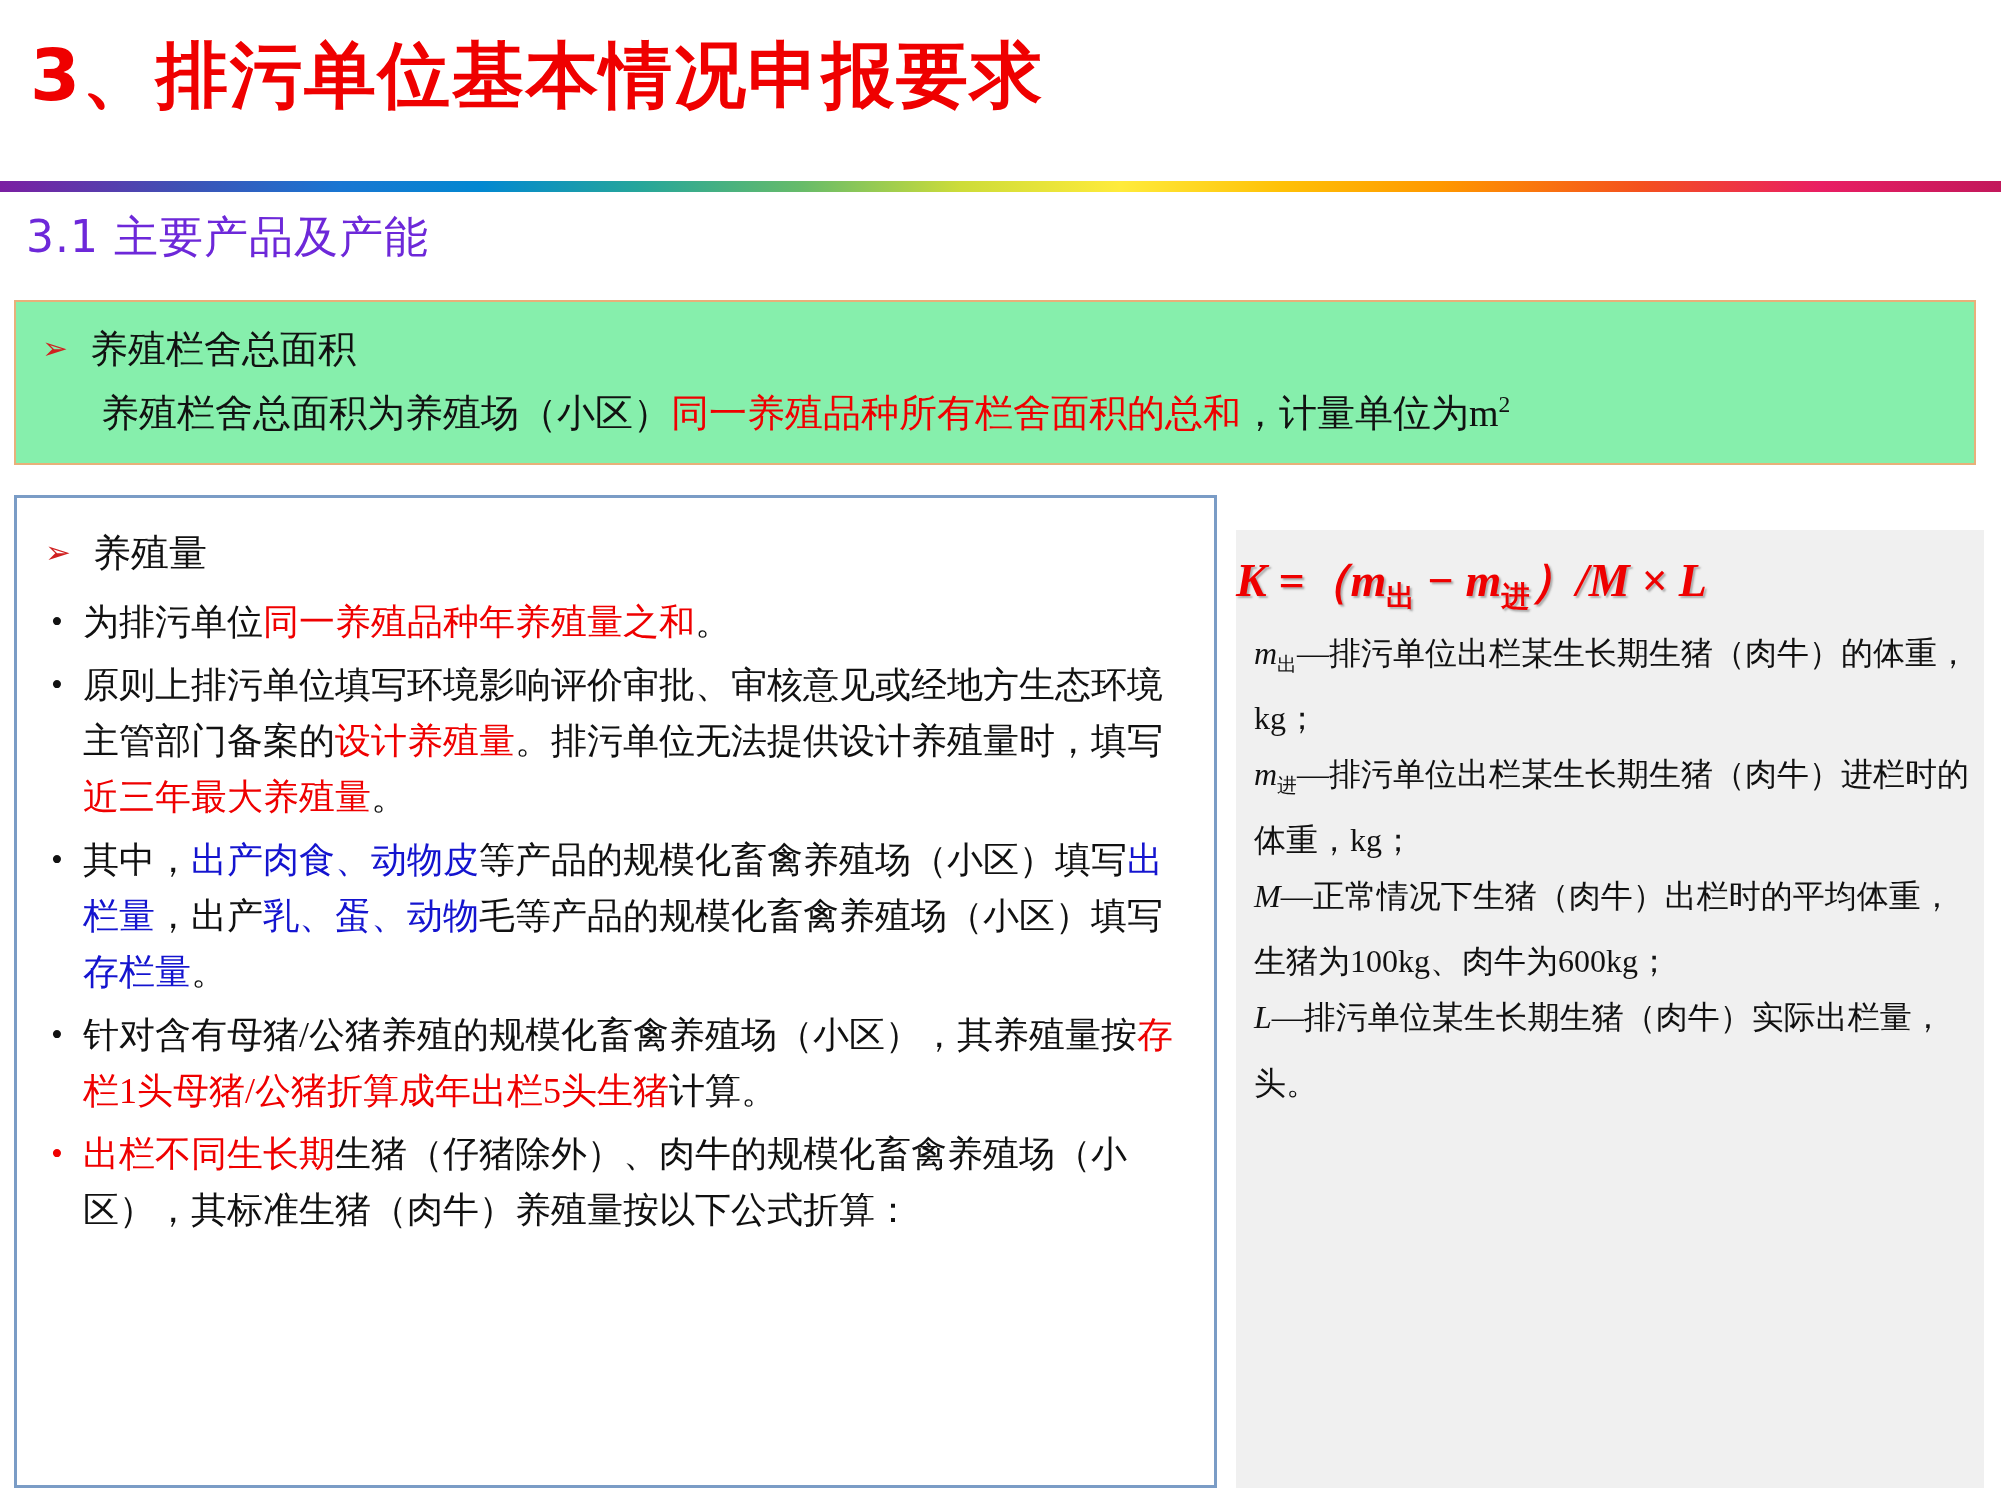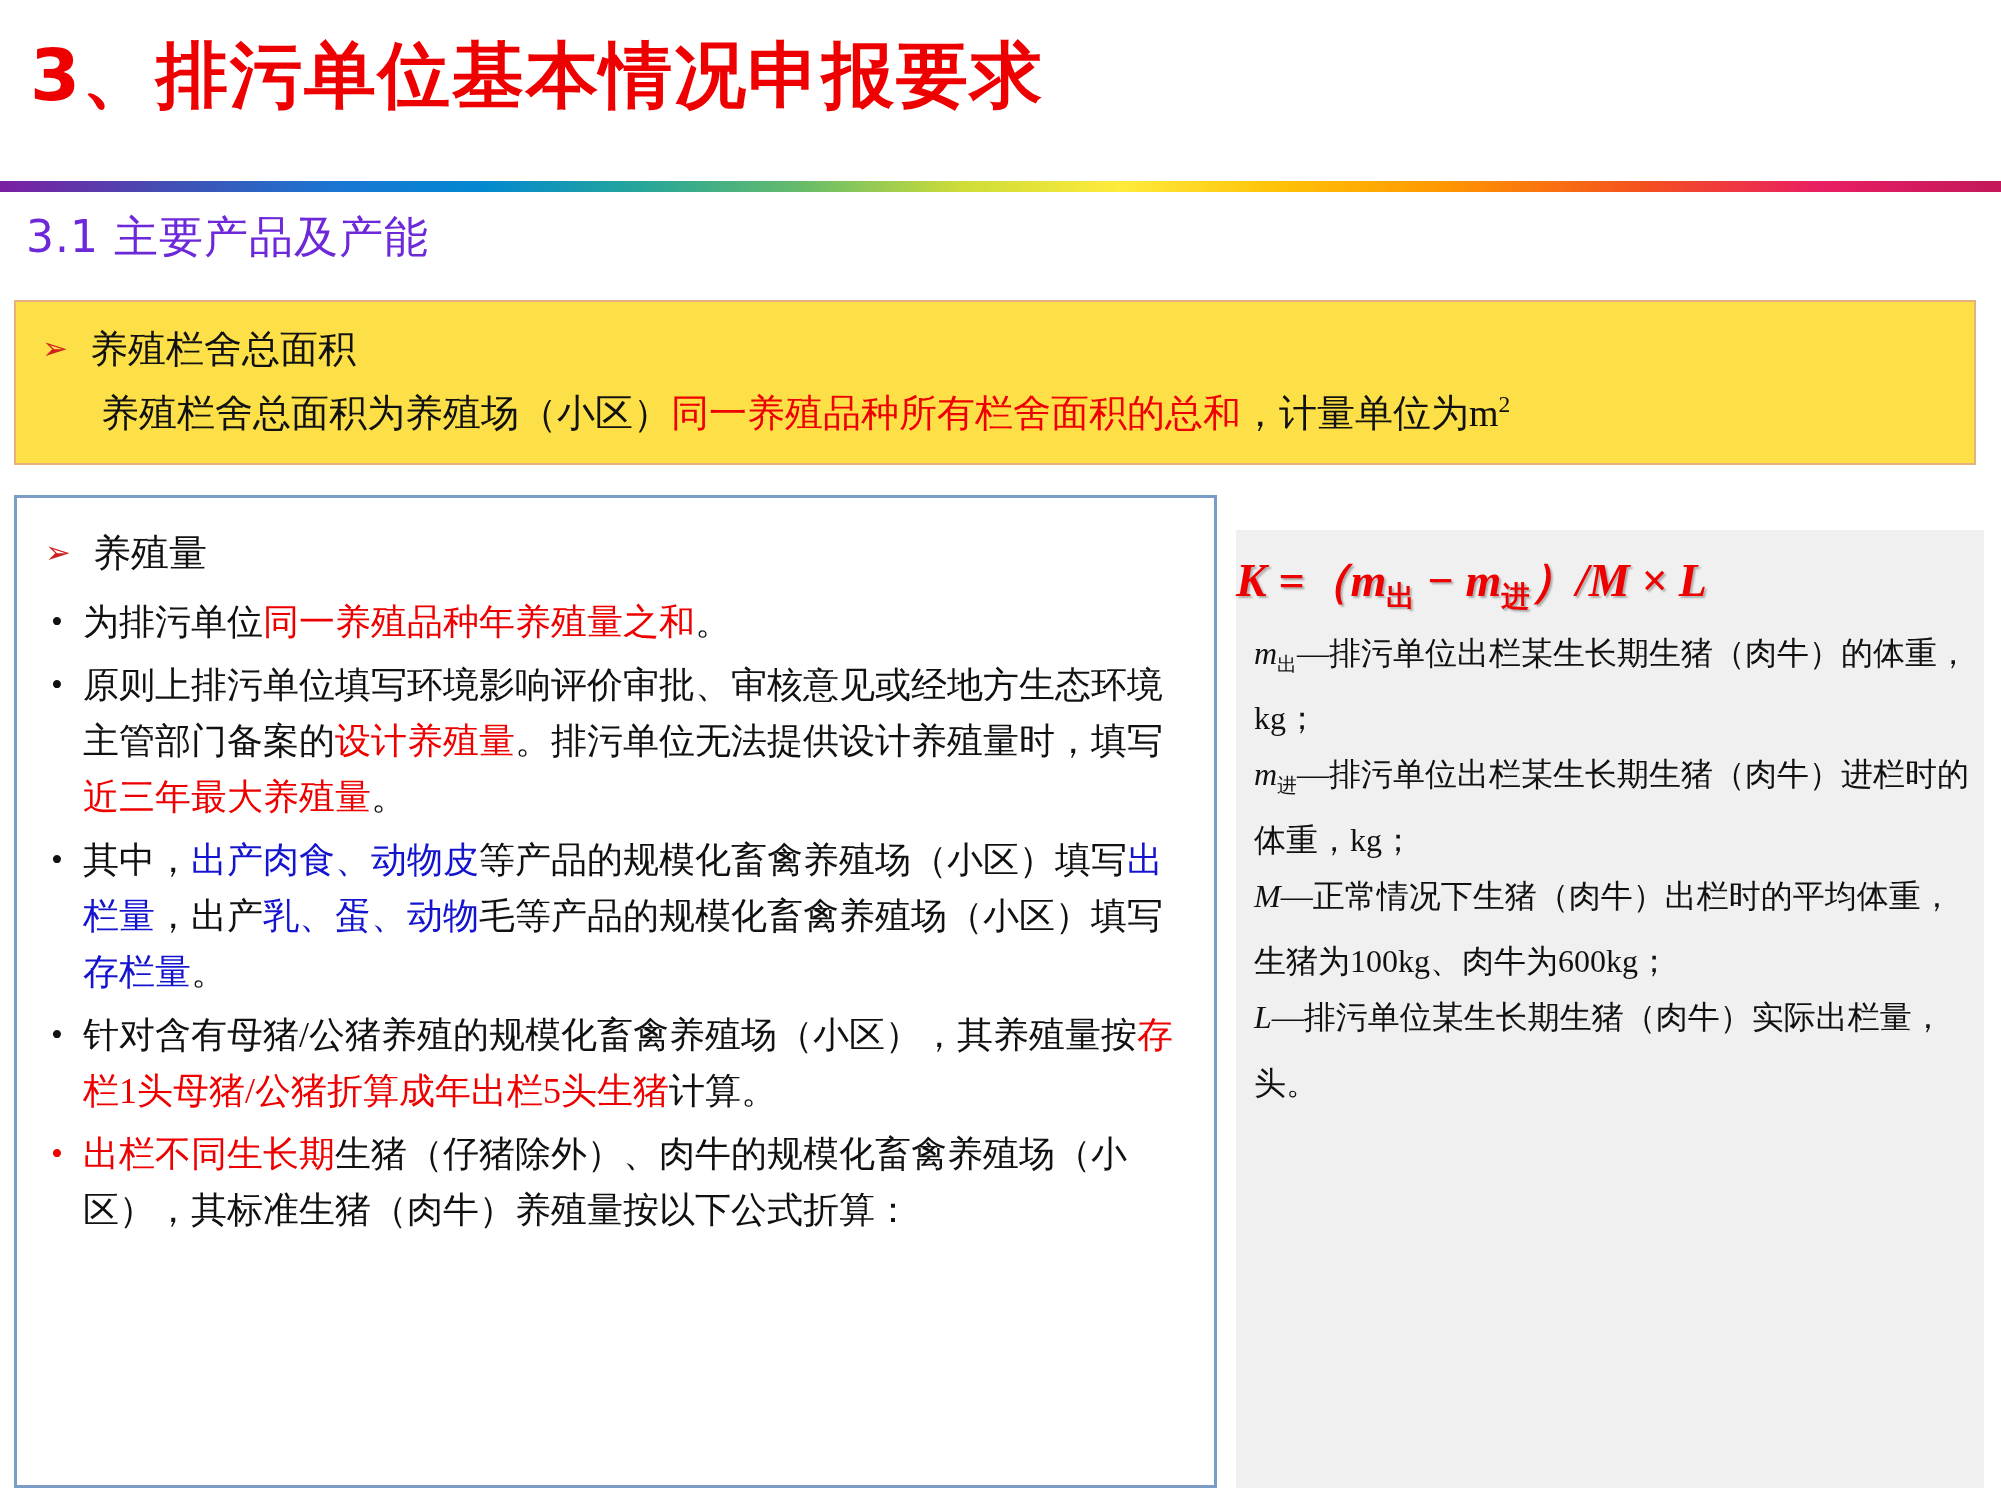--- a/index.html
+++ b/index.html
@@ -59,21 +59,21 @@
   }
 
   
   .box-orange {
     position: absolute;
     left: 14px;
     top: 300px;
     width: 1962px;
     height: 165px;
     border: 2px solid #e8b07a;
-    background: #fde047;
+    background: #86efac;
     box-sizing: border-box;
   }
   .bullet-arrow {
     color: #d02020;
     font-size: 31px;
     line-height: 1;
     display: inline-block;
   }
   .box-orange .line1 {
     position: absolute;

